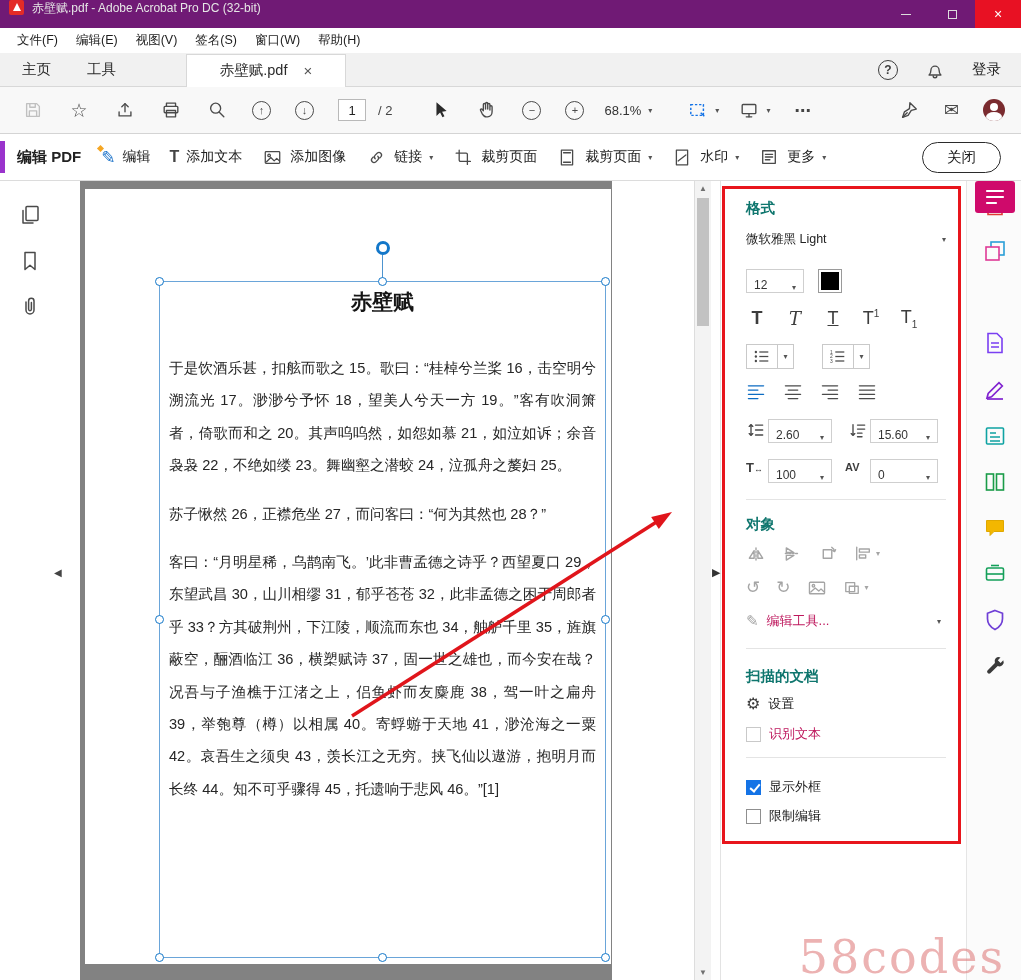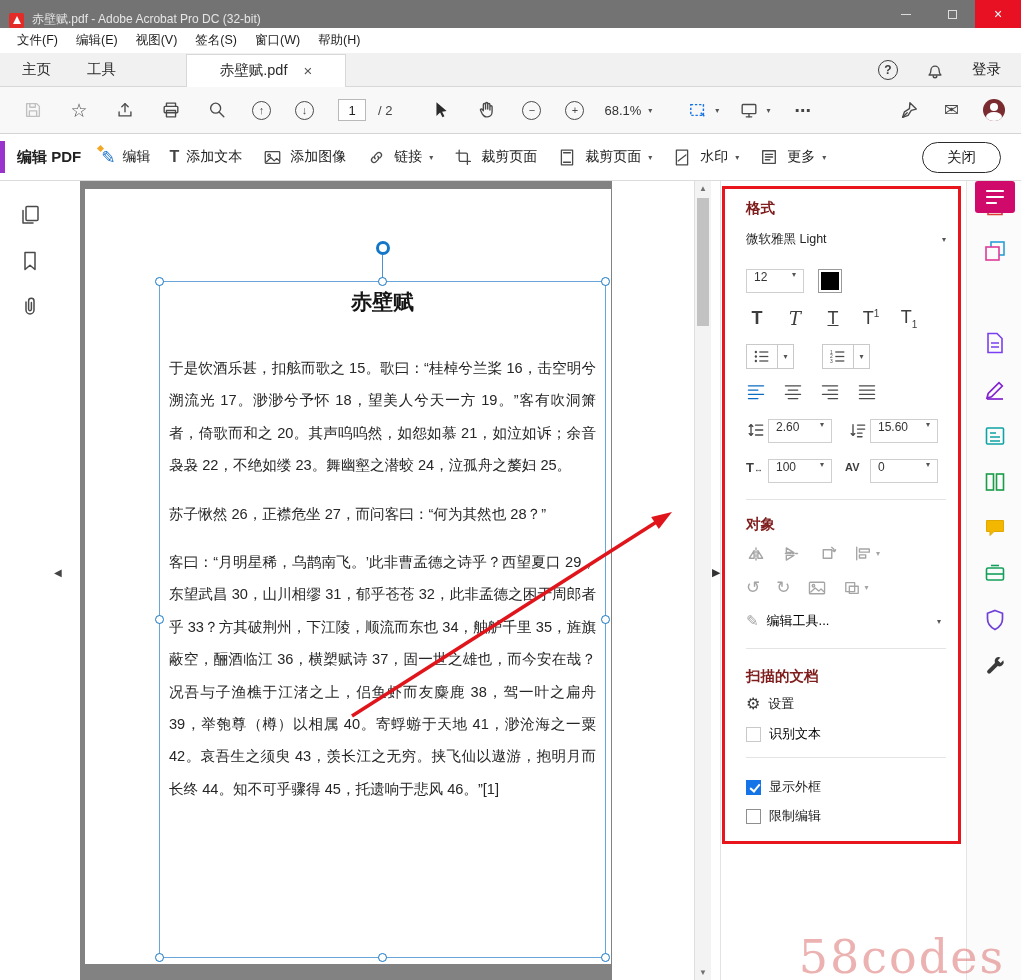--- a/index.html
+++ b/index.html
@@ -5,21 +5,21 @@
 *{margin:0;padding:0;box-sizing:border-box}
 html,body{width:1021px;height:980px}
 body{font-family:"Liberation Sans","DejaVu Sans",sans-serif;background:#fff}
 .win{position:relative;width:1021px;height:980px;overflow:hidden;background:#fff}
 svg{display:block}
 .gi *{stroke:#4a4a4a;fill:none;stroke-width:1.5;stroke-linecap:round;stroke-linejoin:round}
 .gi.dis *{stroke:#c0c0c0}
 .gi.pg *{stroke:#a5a5a5}
 .gi.blue *{stroke:#0b6bc2}
 
-.titlebar{position:absolute;top:0;left:0;right:0;height:28px;background:#737373;color:#e6e6e6;display:flex;align-items:flex-end;font-size:12px}
+.titlebar{position:absolute;top:0;left:0;right:0;height:28px;background:#701a75;color:#e6e6e6;display:flex;align-items:flex-start;font-size:12px}
 .acro-logo{width:15px;height:15px;background:#e32b27;border-radius:2px;margin:0 8px 0 9px;position:relative;flex:none}
 .acro-logo:after{content:"";position:absolute;left:3.5px;top:3px;border-left:4px solid transparent;border-right:4px solid transparent;border-bottom:8px solid #fff}
 .win-controls{margin-left:auto;display:flex;height:100%}
 .win-btn{width:46px;height:100%;display:flex;align-items:center;justify-content:center}
 .win-btn.close{background:#e81123;color:#fff;font-size:14px}
 .wb-min{width:10px;height:1px;background:#ddd}
 .wb-max{width:9px;height:9px;border:1px solid #ddd}
 
 .menubar{position:absolute;top:28px;left:0;right:0;height:25px;background:#fff;display:flex;align-items:center;font-size:12.5px;color:#1c1c1c;padding-left:8px}
 .menu-item{padding:0 9px;height:100%;display:flex;align-items:center;cursor:default}
@@ -67,30 +67,30 @@
 .doc-title{margin-top:6px;text-align:center;font-size:21px;font-weight:600;color:#151515}
 .doc-body{margin-top:36px;padding:0 9px;font-size:14.6px;line-height:32.4px;text-align:justify;color:#262626}
 .doc-body p{margin-bottom:16px}
 .vscroll{position:absolute;left:694px;top:181px;width:17px;bottom:0;background:#f3f3f3;border-left:1px solid #ddd}
 .sb-arrow{position:absolute;left:0;width:100%;height:15px;display:flex;align-items:center;justify-content:center;font-size:8px;color:#707070}
 .sb-thumb{position:absolute;left:2px;right:2px;top:17px;height:128px;background:#c2c2c2}
 .collapse-right{position:absolute;left:712px;top:566px;font-size:11px;color:#333;z-index:30}
 
 .right-panel{position:absolute;left:720px;top:181px;width:246px;bottom:0;background:#fff;border-left:1px solid #e3e3e3;font-size:13px;color:#222}
 .prow{position:absolute;left:25px;display:flex;align-items:center;gap:8px}
-.phead{position:absolute;left:25px;font-weight:bold;font-size:14.5px;color:#7f1d1d}
-.dd{position:absolute;height:24px;border:1px solid #cfcfcf;background:#fff;display:flex;align-items:flex-start;justify-content:space-between;padding:0 7px;font-size:12px;color:#333}
+.phead{position:absolute;left:25px;font-weight:bold;font-size:14.5px;color:#0f766e}
+.dd{position:absolute;height:24px;border:1px solid #cfcfcf;background:#fff;display:flex;align-items:flex-end;justify-content:space-between;padding:0 7px;font-size:12px;color:#333}
 .swatch{position:absolute;width:24px;height:24px;background:#000;border:1px solid #9a9a9a;box-shadow:inset 0 0 0 2px #fff}
 .tbtn{font-size:18px;color:#3d3d3d;width:22px;text-align:center}
 .tbtn .ss{font-size:10px}
 .combo{position:absolute;display:flex;height:25px;border:1px solid #c9c9c9;background:#fff}
 .combo-main{width:30px;display:flex;align-items:center;justify-content:center}
 .combo-arr{width:16px;border-left:1px solid #c9c9c9;display:flex;align-items:center;justify-content:center;font-size:8px;color:#555}
 .phr{position:absolute;left:25px;width:200px;border-top:1px solid #e4e4e4}
-.graytxt{color:#000000}
+.graytxt{color:#be185d}
 .cb{width:15px;height:15px;border:1px solid #8f8f8f;background:#fff;display:inline-block;position:relative;flex:none}
 .cb.dis{border-color:#c9c9c9}
 .cb.checked{background:#1473e6;border-color:#1473e6}
 .cb.checked:after{content:"";position:absolute;left:4.5px;top:1.5px;width:4px;height:8px;border:solid #fff;border-width:0 2px 2px 0;transform:rotate(40deg)}
 .gear-g{font-size:16px;color:#3d3d3d;line-height:1}
 .rotg{font-size:17px;color:#a5a5a5;line-height:1}
 
 .right-rail{position:absolute;left:966px;top:181px;width:55px;bottom:0;background:#fbfbfb;border-left:1px solid #e5e5e5}
 .rtool{position:absolute;left:13px;width:30px;height:30px;display:flex;align-items:center;justify-content:center}
 .rtool.active{left:8px;width:40px;height:32px;background:#cf0a6b;border-radius:3px}

